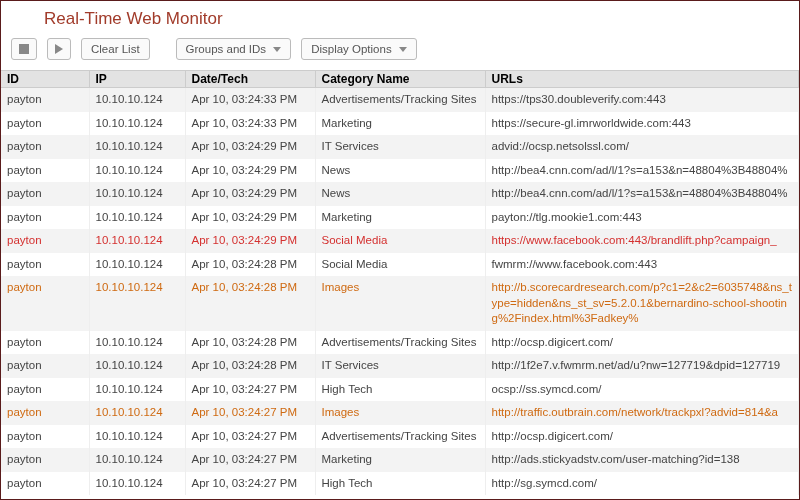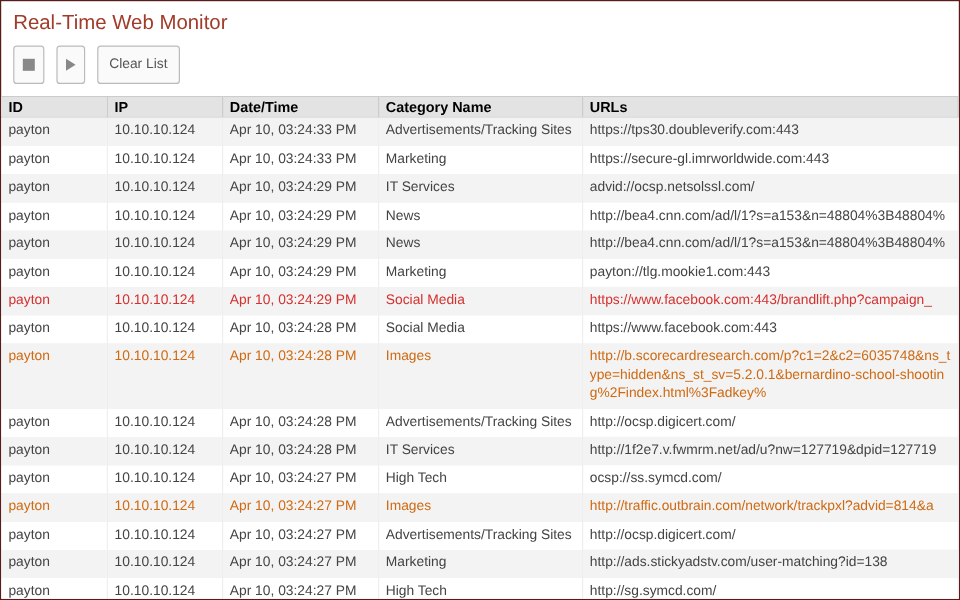--- a/index.html
+++ b/index.html
@@ -11,39 +11,40 @@
     width: 800px;
     height: 500px;
     overflow: hidden;
     border: 1px solid #5a1b1b;
   }
   .title {
     font-size: 17px;
     color: #a13b2a;
     padding: 8px 10px 6px 10px;
     font-weight: 400;
+    margin-left: 33px;
   }
   .toolbar {
     display: flex;
     align-items: center;
     gap: 10px;
     padding: 3px 10px 10px 10px;
   }
   .btn {
     border: 1px solid #bbb;
     background: #fafafa;
     border-radius: 3px;
     padding: 3px 9px;
     font-size: 11.5px;
     color: #555;
     cursor: pointer;
     display: inline-flex;
     align-items: center;
     gap: 5px;
-    height: 32px;
+    height: 22px;
   }
   .btn.icon-only { padding: 3px 7px; }
   .btn .tri {
     width: 0; height: 0;
     border-left: 4px solid transparent;
     border-right: 4px solid transparent;
     border-top: 5px solid #888;
     margin-left: 2px;
   }
   .sq-stop { width: 10px; height: 10px; background: #888; }
@@ -104,35 +105,43 @@
   <button class="btn icon-only">
     <span class="sq-stop"></span>
   </button>
   <button class="btn icon-only">
     <span class="tri-play"></span>
   </button>
   <button class="btn">
     <span>Clear List</span>
   </button>
   <span class="gap"></span>
+  <button class="btn">
+    <span>Groups and IDs</span>
+    <span class="tri"></span>
+  </button>
+  <button class="btn">
+    <span>Display Options</span>
+    <span class="tri"></span>
+  </button>
 </div>
 
 <table>
   <colgroup>
     <col class="col-id">
       <col class="col-ip">
       <col class="col-dt">
       <col class="col-cat">
       <col class="col-url">
   </colgroup>
   <thead>
     <tr>
       <th>ID</th>
       <th>IP</th>
-      <th>Date/Time</th>
+      <th>Date/Tech</th>
       <th>Category Name</th>
       <th>URLs</th>
     </tr>
   </thead>
   <tbody id="tbody">
       <tr class="even">
         <td class="nowrap">payton</td>
         <td class="nowrap">10.10.10.124</td>
         <td class="nowrap">Apr 10, 03:24:33 PM</td>
         <td class="nowrap">Advertisements/Tracking Sites</td>
@@ -178,21 +187,21 @@
         <td class="nowrap">10.10.10.124</td>
         <td class="nowrap">Apr 10, 03:24:29 PM</td>
         <td class="nowrap">Social Media</td>
         <td class="url">https://www.facebook.com:443/brandlift.php?campaign_</td>
       </tr>
       <tr class="odd">
         <td class="nowrap">payton</td>
         <td class="nowrap">10.10.10.124</td>
         <td class="nowrap">Apr 10, 03:24:28 PM</td>
         <td class="nowrap">Social Media</td>
-        <td class="url">https://www.facebook.com:443</td>
+        <td class="url">fwmrm://www.facebook.com:443</td>
       </tr>
       <tr class="even orange">
         <td class="nowrap">payton</td>
         <td class="nowrap">10.10.10.124</td>
         <td class="nowrap">Apr 10, 03:24:28 PM</td>
         <td class="nowrap">Images</td>
         <td class="url">http://b.scorecardresearch.com/p?c1=2&amp;c2=6035748&amp;ns_type=hidden&amp;ns_st_sv=5.2.0.1&amp;bernardino-school-shooting%2Findex.html%3Fadkey%</td>
       </tr>
       <tr class="odd">
         <td class="nowrap">payton</td>

